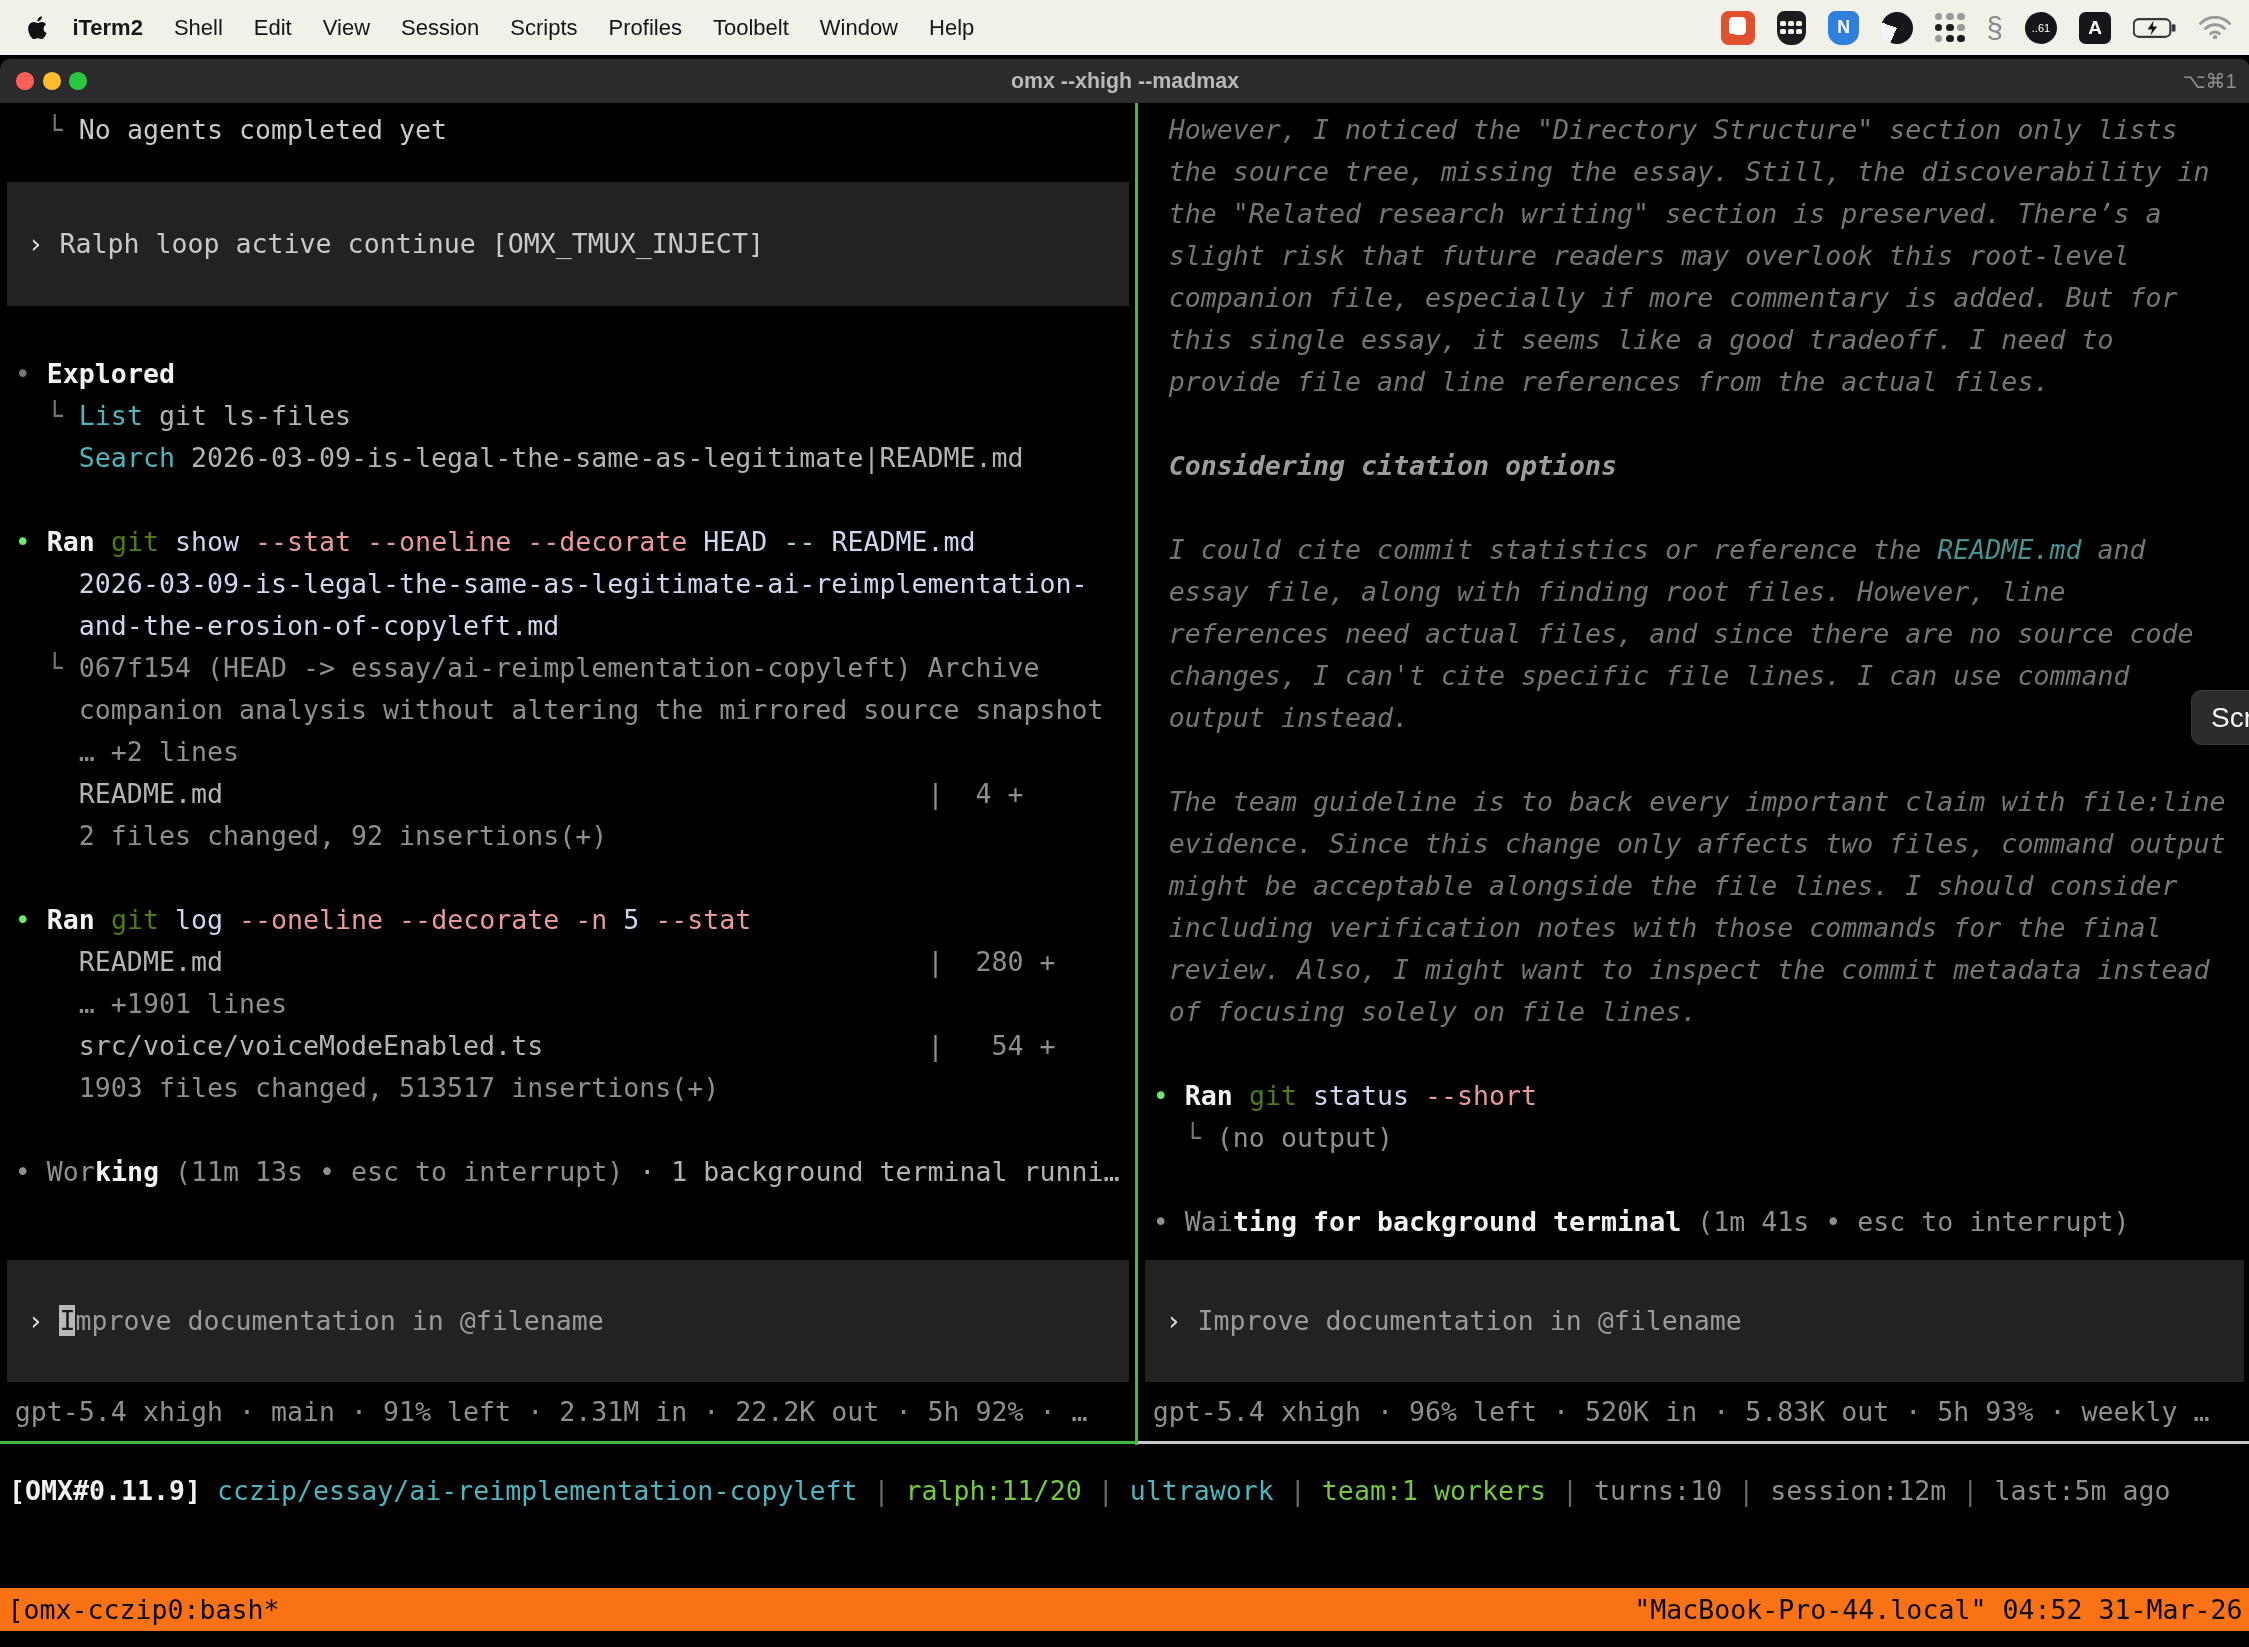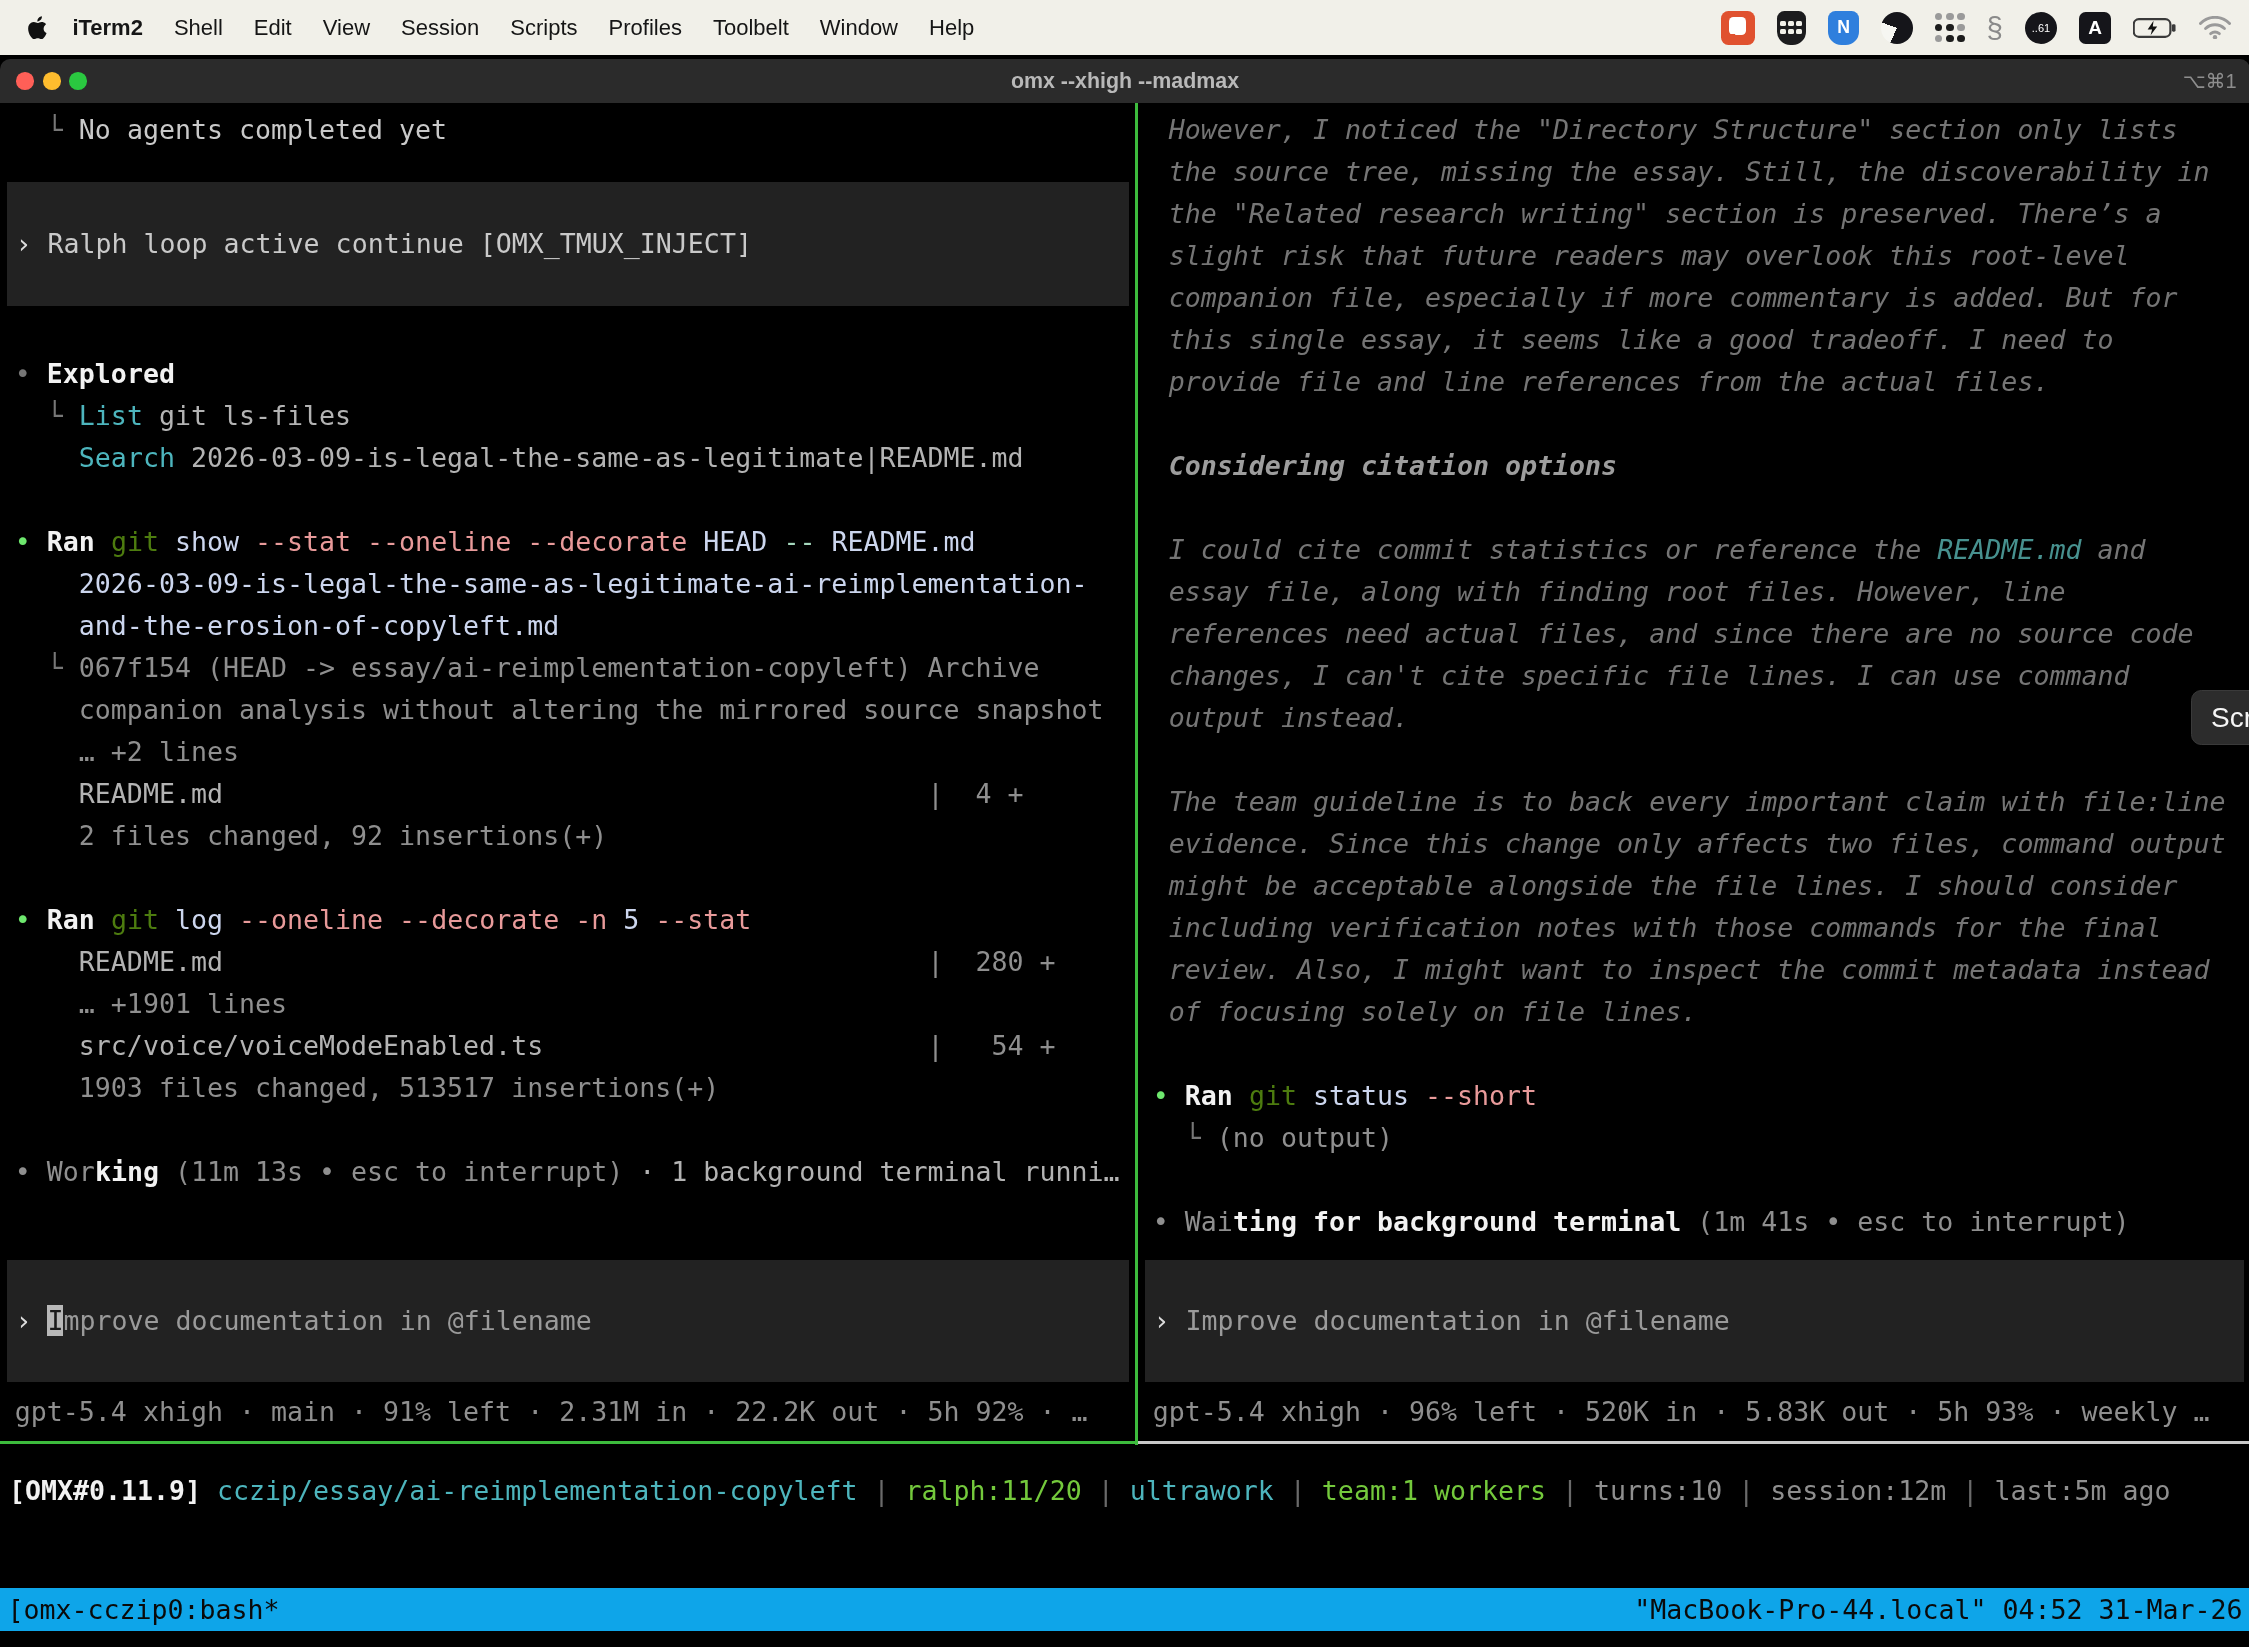--- a/index.html
+++ b/index.html
@@ -43,32 +43,32 @@
   #right-pane{left:1138px;width:1112px;}
   #vdivider{position:absolute;left:1135px;top:0;width:3.7px;height:1342px;background:#3dbb3d;}
 
   .tline{height:42px;line-height:42px;font-size:26.6px;white-space:pre;}
   .tlines{position:absolute;left:14.8px;right:0;}
   #lp-top{top:5.9px;}
   #lp-main{top:250px;}
   #rp-main{top:5.9px;}
 
   .inputbox{position:absolute;left:7.4px;background:#222222;display:flex;align-items:center;}
-  .inputbox .tline{padding-left:8px;}
+  .inputbox .tline{padding-left:20px;}
   #lp-inject-box{top:79px;right:5.9px;height:124px;}
   #lp-input-box{top:1157px;right:5.9px;height:122px;}
   #rp-input-box{top:1157px;right:5.9px;height:122px;}
 
   .statusline{position:absolute;left:14.8px;top:1288px;height:42px;line-height:42px;font-size:26.6px;color:#8f8f8f;white-space:pre;}
   .hline{position:absolute;left:0;right:0;top:1338px;height:3px;}
   .hline.green{background:#3dbb3d;}
   .hline.white{background:#c9c9c9;}
 
   #omx-line{position:absolute;left:8.9px;top:1367px;height:42px;line-height:42px;font-size:26.6px;white-space:pre;}
-  #tmux-bar{position:absolute;left:0;top:1485px;width:2250px;height:43px;background:#0ea5e9;color:#0a0a0a;font-size:26.6px;display:flex;justify-content:space-between;align-items:center;padding:0;box-sizing:border-box;}
+  #tmux-bar{position:absolute;left:0;top:1485px;width:2250px;height:43px;background:#f97316;color:#0a0a0a;font-size:26.6px;display:flex;justify-content:space-between;align-items:center;padding:0;box-sizing:border-box;}
   #tmux-bar span{padding:0 7.4px;white-space:pre;}
 
   
   .tk-bw{color:#f2f2f2;font-weight:bold;}
   .tk-fg{color:#c9c9c9;}
   .tk-fg2{color:#b3b3b3;margin-top:37px;}
   .tk-gy{color:#8f8f8f;}
   .tk-dg{color:#777777;}
   .tk-cy{color:#4db5bd;}
   .tk-bl{color:#4d7c0f;}

